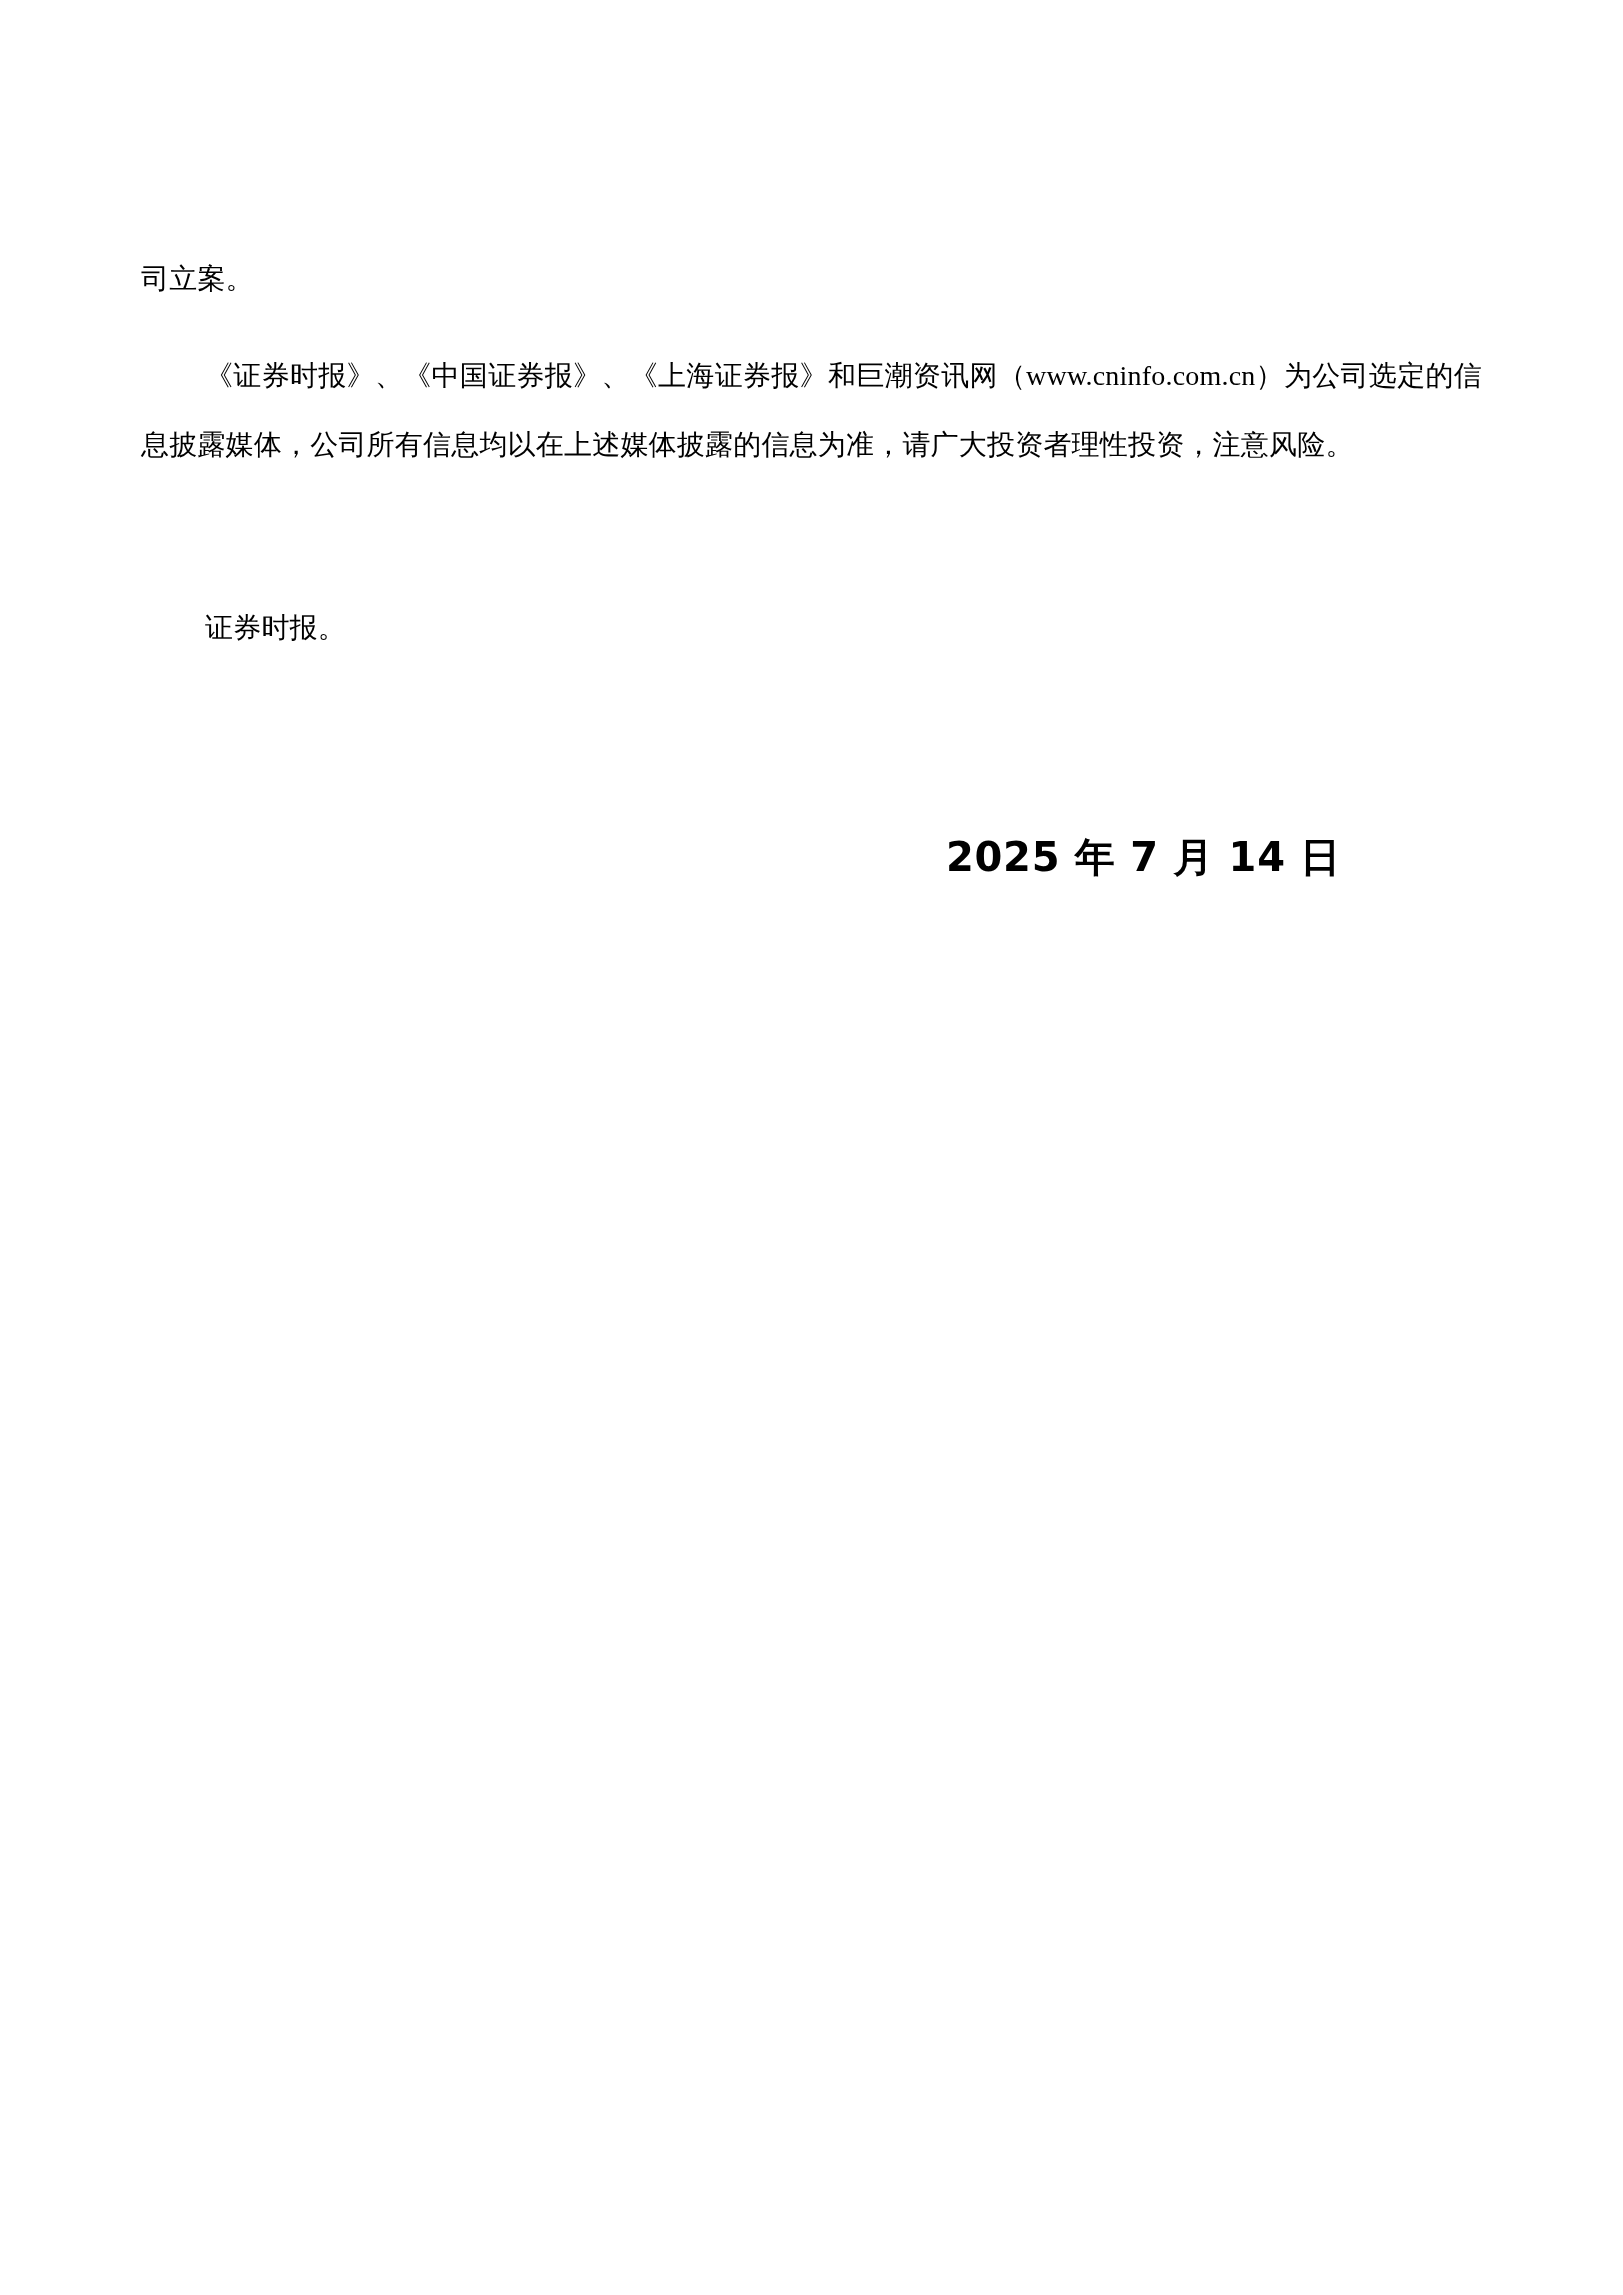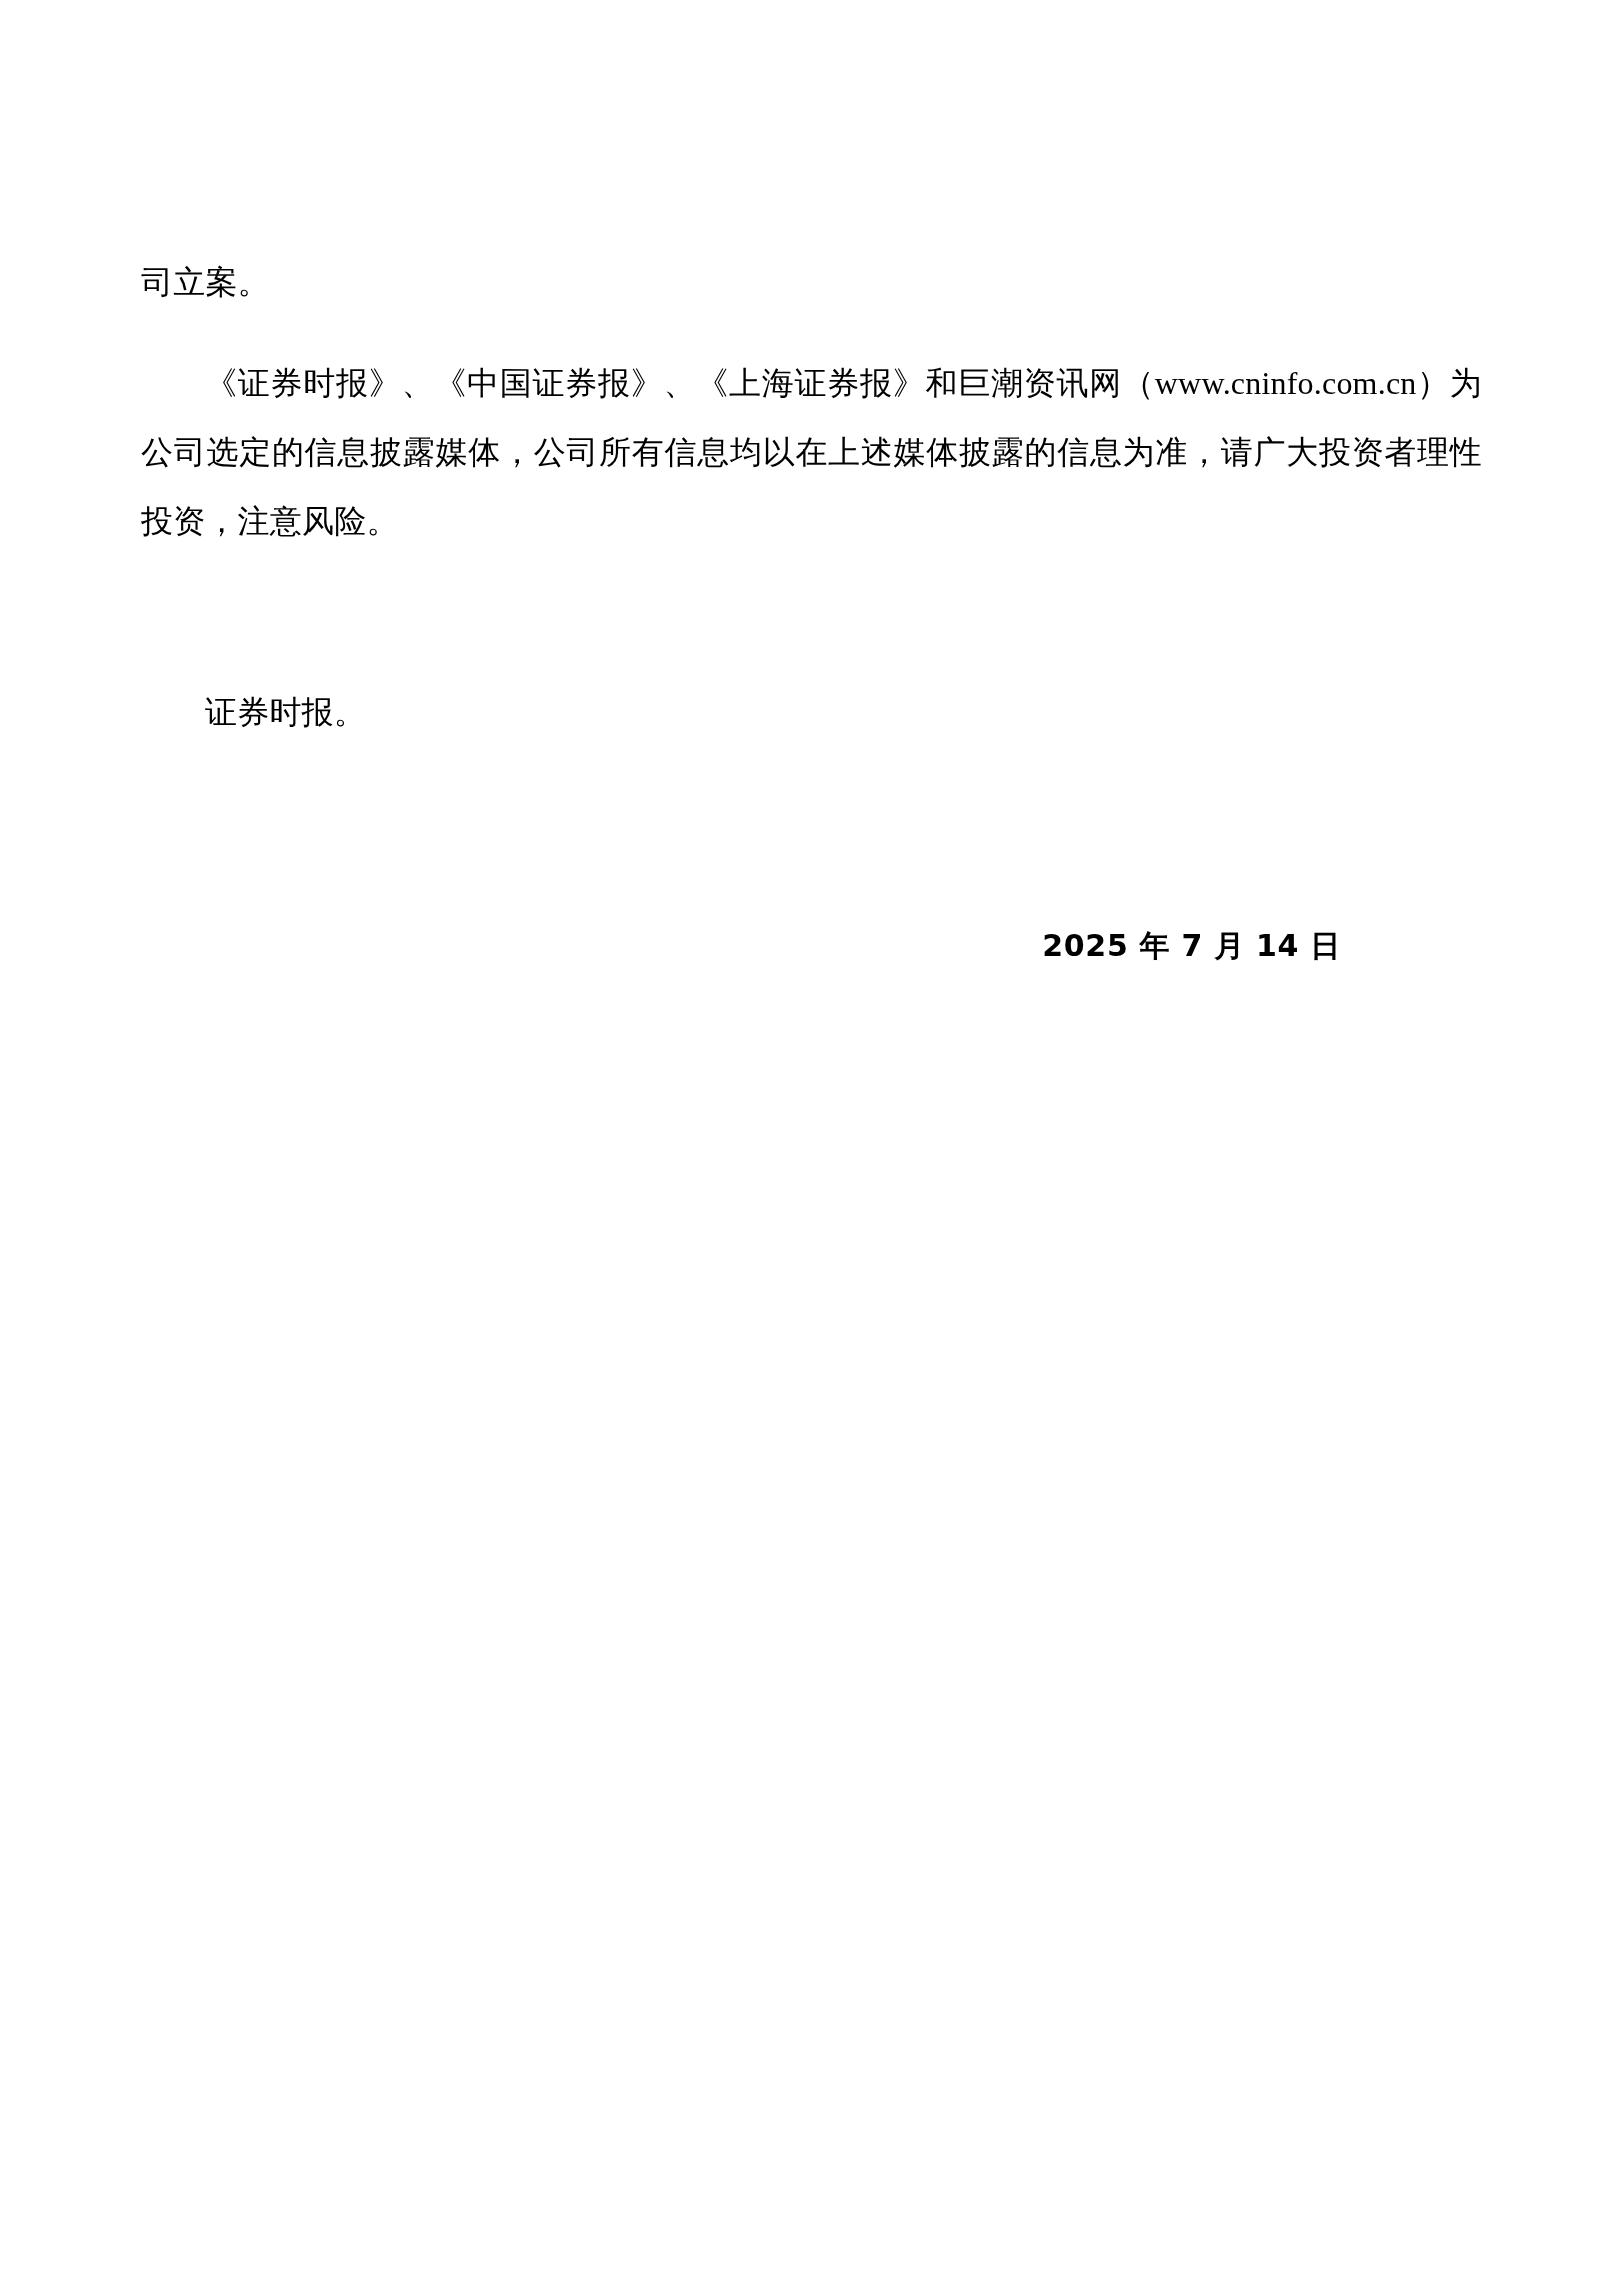--- a/index.html
+++ b/index.html
@@ -16,21 +16,21 @@
   }
   .page {
     position: relative;
     width: 1623px;
     height: 2295px;
     box-sizing: border-box;
     padding: 216px 141px 0 141px;
   }
   .body-text {
     font-family: "Liberation Serif", serif;
-    font-size: 32px;
+    font-size: 28px;
     line-height: 69px;
     text-align: justify;
     text-justify: inter-ideograph;
     letter-spacing: 0.2px;
   }
   .p-continue {
     text-indent: 0;
   }
   .p-indent {
     text-indent: 64px;
@@ -48,21 +48,21 @@
   }
   .sign-company {
     font-family: "DejaVu Sans", sans-serif;
     font-size: 30px;
     line-height: 60px;
     font-weight: 600;
     letter-spacing: 0.3px;
   }
   .sign-date {
     font-family: "DejaVu Sans", sans-serif;
-    font-size: 30px;
+    font-size: 40px;
     line-height: 60px;
     font-weight: 600;
     letter-spacing: 0.7px;
     padding-right: 62px;
   }
 </style>
 </head>
 <body>
 
 <div class="page">

